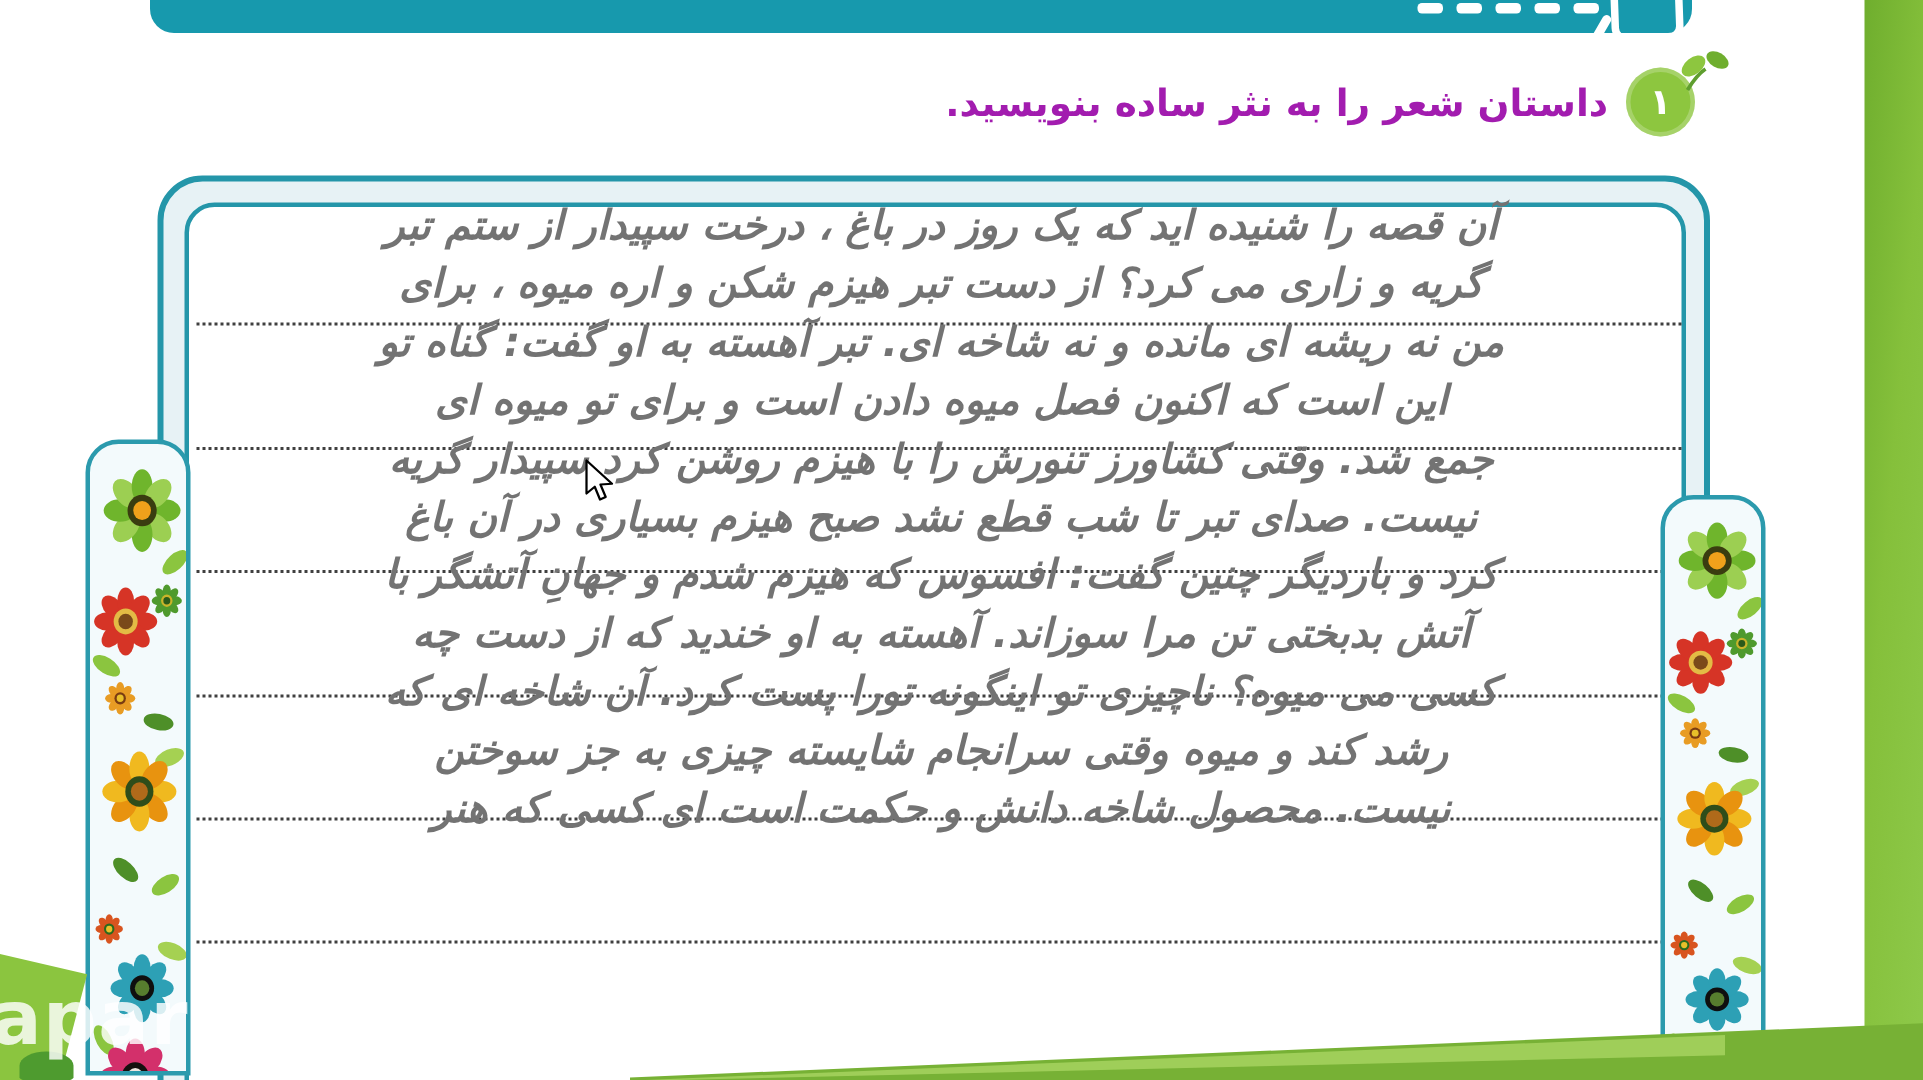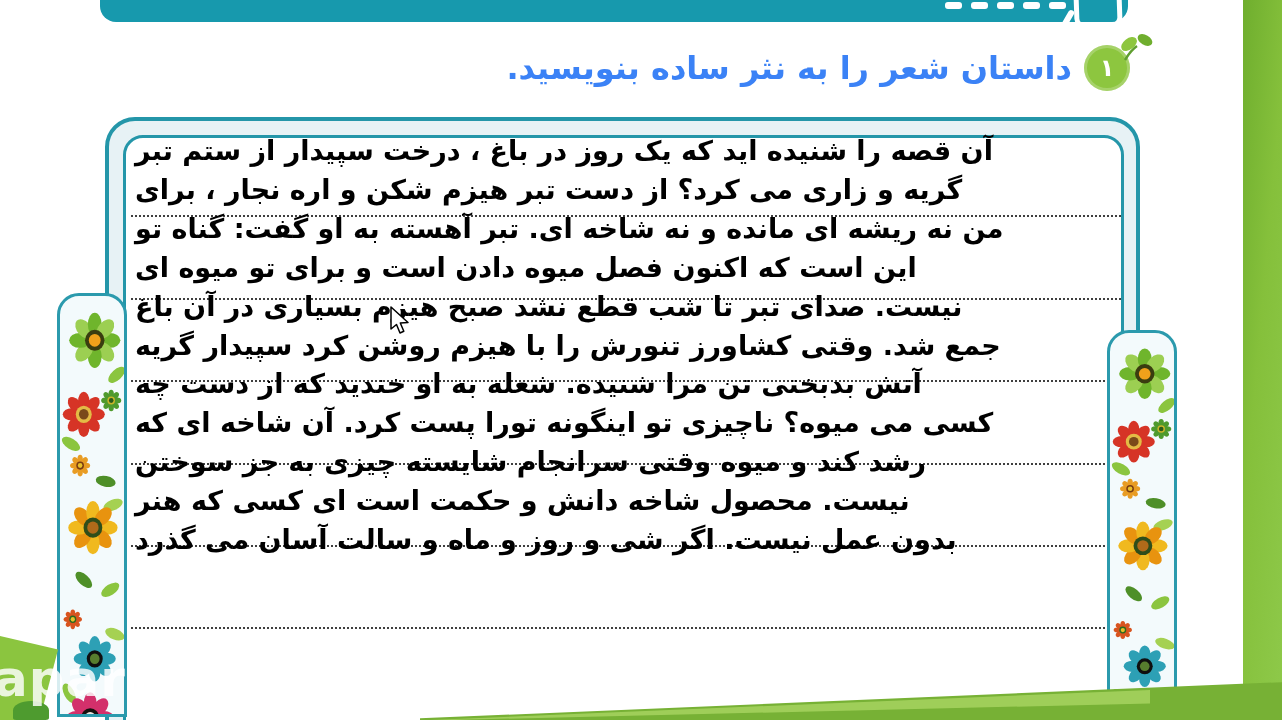--- a/index.html
+++ b/index.html
@@ -52,38 +52,38 @@
     position:absolute; top:42px; right:152px; height:52px; z-index:3;
     display:flex; align-items:center; gap:12px; direction:rtl;
   }
   .badge-wrap { position:relative; width:46px; height:46px; }
   .badge {
     width:46px; height:46px; border-radius:50%; background:#8dc63f; color:#fff;
     font-size:24px; font-weight:bold; display:flex; align-items:center; justify-content:center;
     box-shadow:inset 0 0 0 3px rgba(255,255,255,.22);
   }
   .sprout { position:absolute; top:-15px; right:-27px; width:40px; height:36px; }
-  .page-title { font-size:32px; font-weight:bold; color:#3b82f6; white-space:nowrap; }
+  .page-title { font-size:25px; font-weight:bold; color:#a21caf; white-space:nowrap; }
 
   
   .box-outer {
     position:absolute; left:105px; top:117px; width:1035px; height:615px; z-index:1;
     border:4px solid #2496a9; border-radius:30px 30px 0 0; background:#e7f2f5;
   }
   .box-inner {
     position:absolute; left:123px; top:135px; width:1001px; height:600px; z-index:1;
     border:3px solid #2496a9; border-radius:20px 20px 0 0; background:#ffffff;
   }
   .dotted-line {
     position:absolute; left:131px; width:990px; height:0; z-index:2;
     border-top:2px dotted #3f3f3f;
   }
   .story-text {
     position:absolute; left:135px; top:132px; width:985px; z-index:3;
-    direction:rtl; text-align:left; color:#000000;
+    direction:rtl; text-align:center; color:#737373;font-style:italic;
   }
   .story-line { font-size:27px; font-weight:bold; line-height:38.9px; white-space:nowrap; }
 
   
   .flower-col {
     position:absolute; width:70px; background:#f3fafc; z-index:4;
     border:3px solid #2b9aad; border-radius:22px 22px 0 0; overflow:hidden;
   }
   .flower-col.left  { left:57px;   top:293px; height:424px; }
   .flower-col.right { left:1107px; top:330px; height:390px; }
@@ -136,30 +136,30 @@
 
   <div class="dotted-line" style="top:215px"></div>
   <div class="dotted-line" style="top:298px"></div>
   <div class="dotted-line" style="top:380px"></div>
   <div class="dotted-line" style="top:463px"></div>
   <div class="dotted-line" style="top:545px"></div>
   <div class="dotted-line" style="top:627px"></div>
 
   <div class="story-text">
       <div class="story-line">آن قصه را شنیده اید که یک روز در باغ ، درخت سپیدار از ستم تبر</div>
-      <div class="story-line">گریه و زاری می کرد؟ از دست تبر هیزم شکن و اره نجار ، برای</div>
+      <div class="story-line">گریه و زاری می کرد؟ از دست تبر هیزم شکن و اره میوه ، برای</div>
       <div class="story-line">من نه ریشه ای مانده و نه شاخه ای. تبر آهسته به او گفت: گناه تو</div>
       <div class="story-line">این است که اکنون فصل میوه دادن است و برای تو میوه ای</div>
+      <div class="story-line">جمع شد. وقتی کشاورز تنورش را با هیزم روشن کرد سپیدار گریه</div>
       <div class="story-line">نیست. صدای تبر تا شب قطع نشد صبح هیزم بسیاری در آن باغ</div>
-      <div class="story-line">جمع شد. وقتی کشاورز تنورش را با هیزم روشن کرد سپیدار گریه</div>
-      <div class="story-line">آتش بدبختی تن مرا شنیده. شعله به او خندید که از دست چه</div>
+      <div class="story-line">کرد و باردیگر چنین گفت: افسوس که هیزم شدم و جهانِ آتشگر با</div>
+      <div class="story-line">آتش بدبختی تن مرا سوزاند. آهسته به او خندید که از دست چه</div>
       <div class="story-line">کسی می میوه؟ ناچیزی تو اینگونه تورا پست کرد. آن شاخه ای که</div>
       <div class="story-line">رشد کند و میوه وقتی سرانجام شایسته چیزی به جز سوختن</div>
       <div class="story-line">نیست. محصول شاخه دانش و حکمت است ای کسی که هنر</div>
-      <div class="story-line">بدون عمل نیست. اگر شی و روز و ماه و سالت آسان می گذرد</div>
     </div>
 
   <div class="flower-col left">
     <svg viewBox="0 0 70 424" preserveAspectRatio="none">
         <g transform="translate(38,45)">
           <ellipse cx="16.24" cy="0" rx="11.76" ry="7.5600000000000005" fill="#6fb52c" transform="rotate(0)"></ellipse>
           <ellipse cx="16.24" cy="0" rx="11.76" ry="7.5600000000000005" fill="#9ccf52" transform="rotate(45)"></ellipse>
           <ellipse cx="16.24" cy="0" rx="11.76" ry="7.5600000000000005" fill="#6fb52c" transform="rotate(90)"></ellipse>
           <ellipse cx="16.24" cy="0" rx="11.76" ry="7.5600000000000005" fill="#9ccf52" transform="rotate(135)"></ellipse>
           <ellipse cx="16.24" cy="0" rx="11.76" ry="7.5600000000000005" fill="#6fb52c" transform="rotate(180)"></ellipse>

